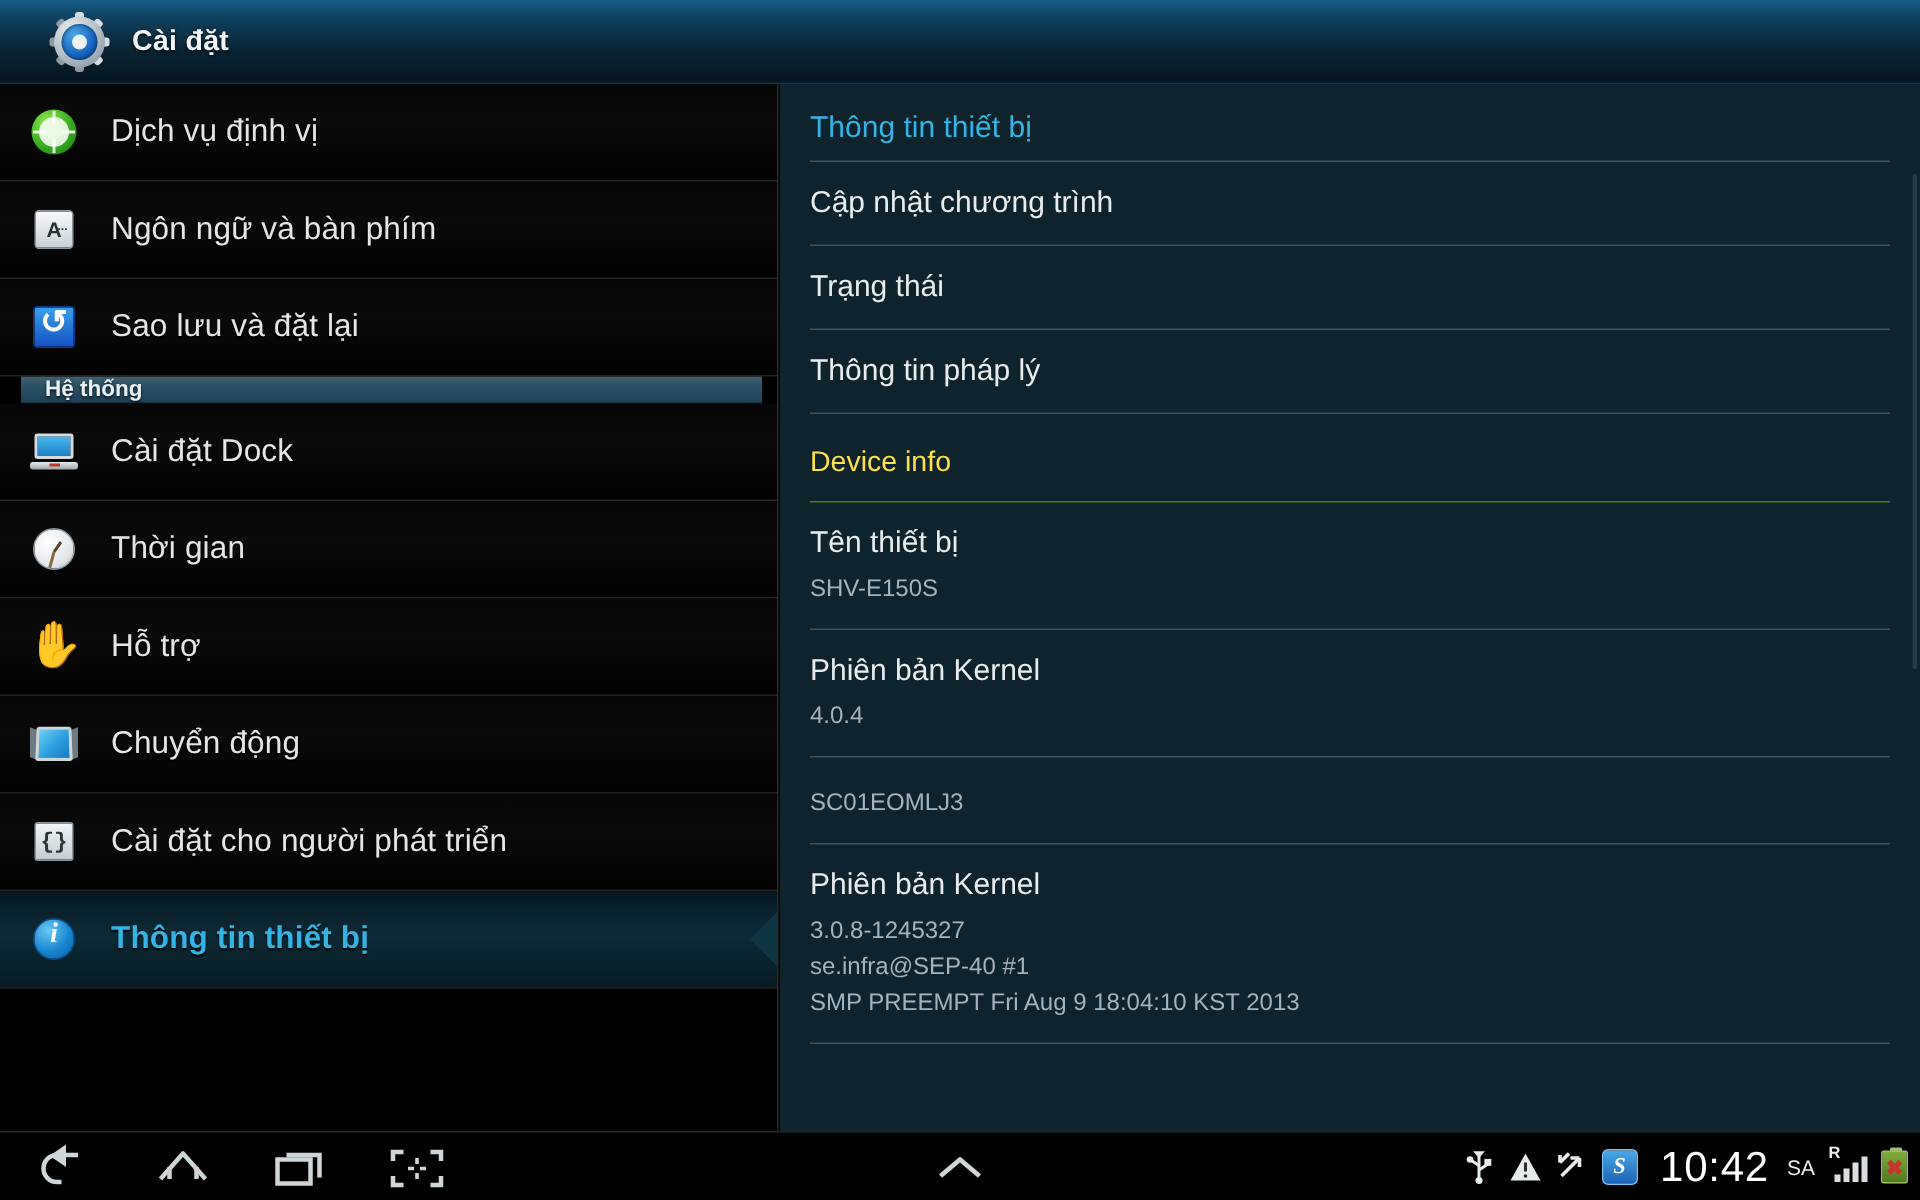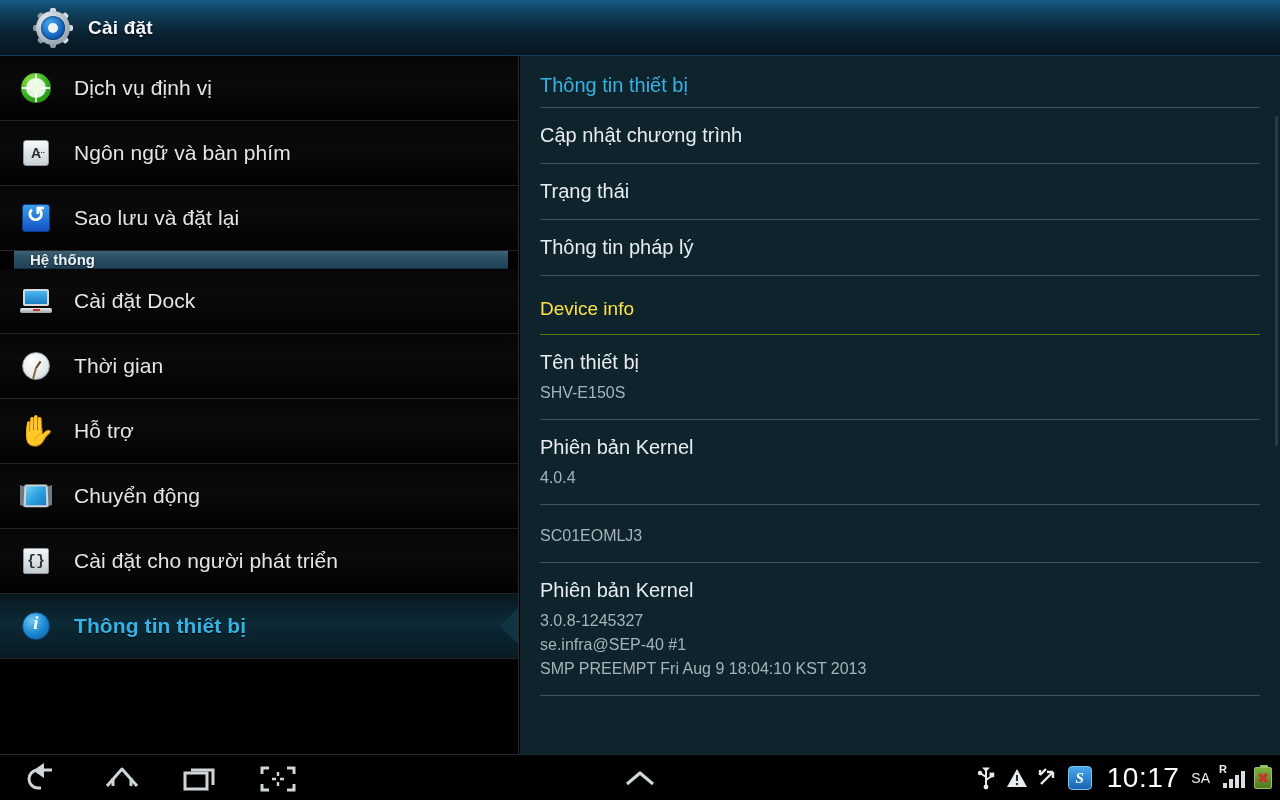--- a/index.html
+++ b/index.html
@@ -471,21 +471,21 @@
       </div>
       <div class="sysicon">
         <svg width="22" height="24" viewBox="0 0 22 24">
           <path d="M4 18 L16 6" stroke="#e6ebed" stroke-width="2.4"></path>
           <path d="M16 6 L16 12 M16 6 L10 6" stroke="#e6ebed" stroke-width="2.4" fill="none"></path>
           <path d="M3 9 L9 3" stroke="#e6ebed" stroke-width="2.4"></path>
           <path d="M3 9 L3 4" stroke="#e6ebed" stroke-width="2.4"></path>
         </svg>
       </div>
       <div class="s-app">S</div>
-      <div class="clock">10:17</div>
+      <div class="clock">10:42</div>
       <div class="ampm">SA</div>
       <div class="sig">
         <span class="r-lab">R</span>
         <b style="left:4px;height:5px;"></b>
         <b style="left:10px;height:9px;"></b>
         <b style="left:16px;height:13px;"></b>
         <b style="left:22px;height:17px;"></b>
       </div>
       <div class="batt"></div>
     </div>

